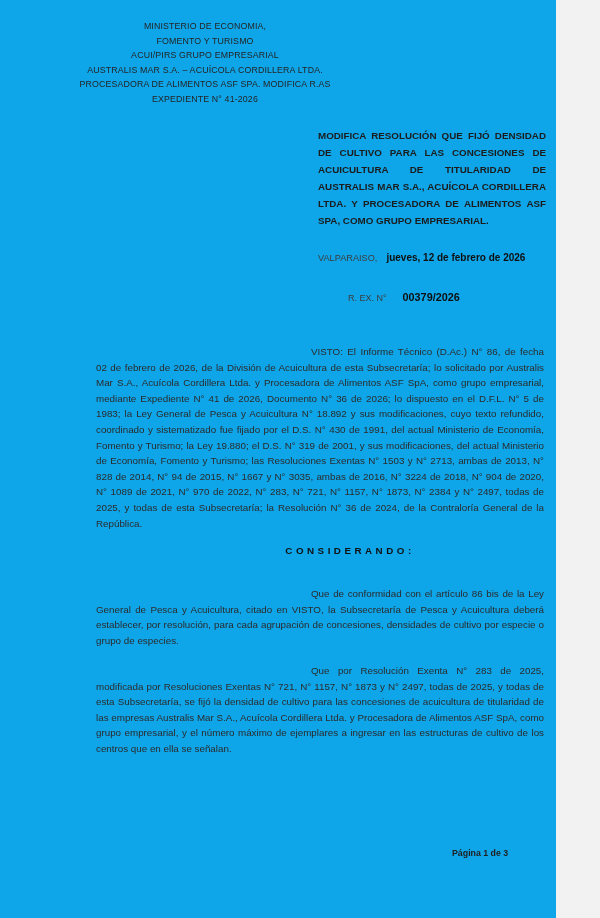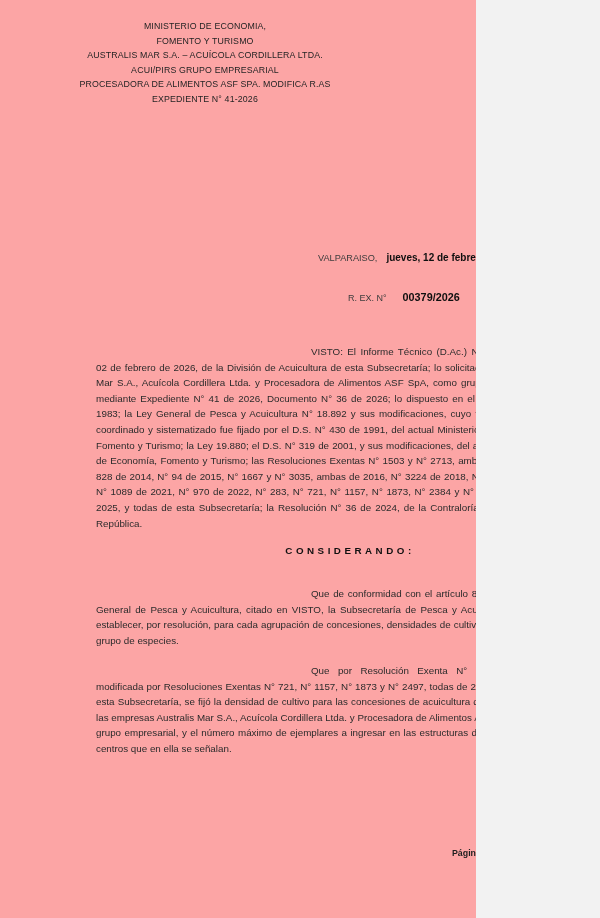--- a/index.html
+++ b/index.html
@@ -3,22 +3,22 @@
 <meta charset="utf-8">
 <style>
   html,body{margin:0;padding:0;}
   body{
     width:600px;height:918px;
     background:#f2f2f2;
     font-family:"Liberation Sans", sans-serif;
   }
   .page{
     position:relative;
-    width:476px;height:918px;
-    background:#fca5a5;
+    width:556px;height:918px;
+    background:#0ea5e9;
     color:#2d2d2d;
     overflow:hidden;
   }
   
   .letterhead{
     position:absolute;left:25px;top:19px;width:360px;
     text-align:center;
     font-size:8.8px;line-height:14.6px;
     color:#242424;
     letter-spacing:0.15px;
@@ -93,26 +93,27 @@
   }
 </style>
 </head>
 <body>
 
 <div class="page">
 
   <div class="letterhead">
     <div>MINISTERIO DE ECONOMIA,</div>
     <div>FOMENTO Y TURISMO</div>
+    <div>ACUI/PIRS GRUPO EMPRESARIAL</div>
     <div>AUSTRALIS MAR S.A. – ACUÍCOLA CORDILLERA LTDA.</div>
-    <div>ACUI/PIRS GRUPO EMPRESARIAL</div>
     <div>PROCESADORA DE ALIMENTOS ASF SPA. MODIFICA R.AS</div>
     <div>EXPEDIENTE N° 41-2026</div>
   </div>
 
+  <div class="doc-title">MODIFICA RESOLUCIÓN QUE FIJÓ DENSIDAD DE CULTIVO PARA LAS CONCESIONES DE ACUICULTURA DE TITULARIDAD DE AUSTRALIS MAR S.A., ACUÍCOLA CORDILLERA LTDA. Y PROCESADORA DE ALIMENTOS ASF SPA, COMO GRUPO EMPRESARIAL.</div>
 
   <div class="dateline">
     <span>VALPARAISO,</span><span class="date-bold">jueves, 12 de febrero de 2026</span>
   </div>
 
   <div class="rex">
     <span>R. EX. N°</span><span class="rex-num">00379/2026</span>
   </div>
 
   <div class="body-par visto">VISTO: El Informe Técnico (D.Ac.) N° 86, de fecha 02 de febrero de 2026, de la División de Acuicultura de esta Subsecretaría; lo solicitado por Australis Mar S.A., Acuícola Cordillera Ltda. y Procesadora de Alimentos ASF SpA, como grupo empresarial, mediante Expediente N° 41 de 2026, Documento N° 36 de 2026; lo dispuesto en el D.F.L. N° 5 de 1983; la Ley General de Pesca y Acuicultura N° 18.892 y sus modificaciones, cuyo texto refundido, coordinado y sistematizado fue fijado por el D.S. N° 430 de 1991, del actual Ministerio de Economía, Fomento y Turismo; la Ley 19.880; el D.S. N° 319 de 2001, y sus modificaciones, del actual Ministerio de Economía, Fomento y Turismo; las Resoluciones Exentas N° 1503 y N° 2713, ambas de 2013, N° 828 de 2014, N° 94 de 2015, N° 1667 y N° 3035, ambas de 2016, N° 3224 de 2018, N° 904 de 2020, N° 1089 de 2021, N° 970 de 2022, N° 283, N° 721, N° 1157, N° 1873, N° 2384 y N° 2497, todas de 2025, y todas de esta Subsecretaría; la Resolución N° 36 de 2024, de la Contraloría General de la República.</div>

